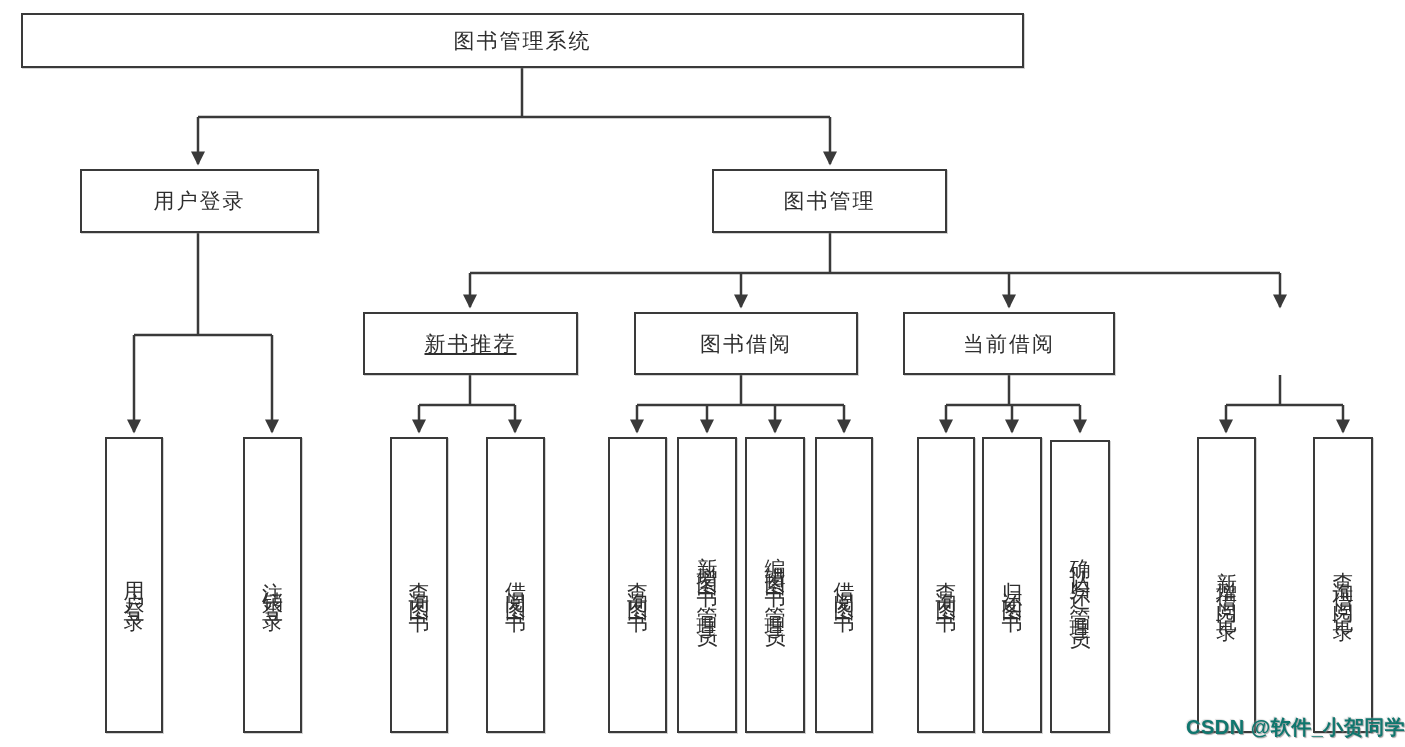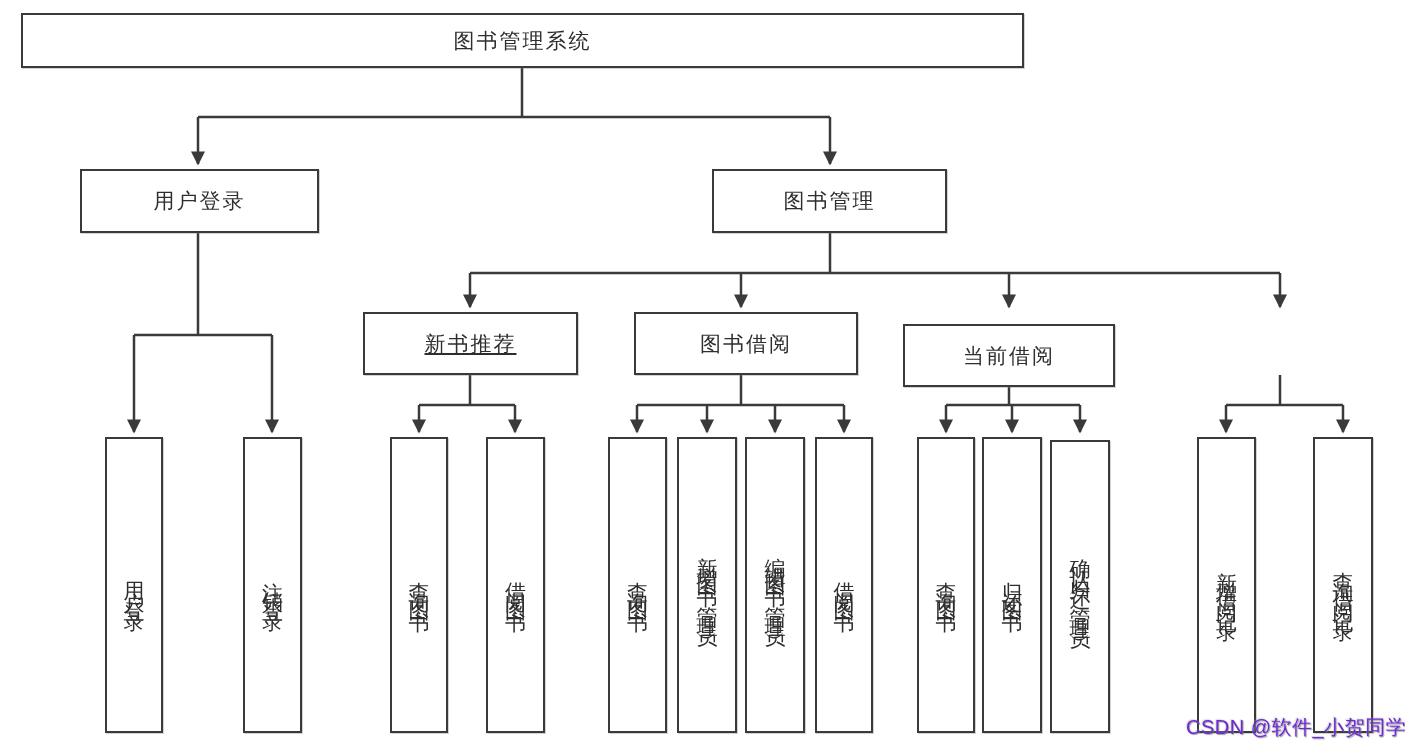--- a/index.html
+++ b/index.html
@@ -28,23 +28,24 @@
     writing-mode:vertical-rl;
     letter-spacing:10px;
     font-size:21px;
     padding:6px 0;
   }
   .watermark {
     position:absolute;
     left:1186px; top:714px;
     font-size:20px;
     letter-spacing:0.5px;
-    color:#6d28d9;
+    color:#0f766e;
     text-shadow:1px 1px 1px rgba(125,125,125,0.75), -1px -1px 1px rgba(170,170,170,0.4);
     white-space:nowrap;
+    font-weight:bold;
   }
 </style>
 </head>
 <body>
 
 <div class="canvas">
 
   <svg class="connectors" width="1405" height="747" viewBox="0 0 1405 747" fill="none" stroke="#3a3a3a" stroke-width="2.5">
     <defs>
       <marker id="arrow" viewBox="0 0 10 10" refX="9" refY="5" markerWidth="18" markerHeight="14" markerUnits="userSpaceOnUse" orient="auto">
@@ -100,21 +101,21 @@
     </g>
   </svg>
 
   <div class="box" style="left:21px; top:13px; width:1003px; height:55px;">图书管理系统</div>
 
   <div class="box" style="left:80px; top:169px; width:239px; height:64px;">用户登录</div>
   <div class="box" style="left:712px; top:169px; width:235px; height:64px;">图书管理</div>
 
   <div class="box" style="left:363px; top:312px; width:215px; height:63px;text-decoration:underline;">新书推荐</div>
   <div class="box" style="left:634px; top:312px; width:224px; height:63px;">图书借阅</div>
-  <div class="box" style="left:903px; top:324px; width:212px; height:63px;">当前借阅</div>
+  <div class="box" style="left:903px; top:312px; width:212px; height:63px;">当前借阅</div>
 
   <div class="box vbox" style="left:105px; top:437px; width:58px; height:296px;">用户登录</div>
   <div class="box vbox" style="left:243px; top:437px; width:59px; height:296px;">注销登录</div>
 
   <div class="box vbox" style="left:390px; top:437px; width:58px; height:296px;">查询图书</div>
   <div class="box vbox" style="left:486px; top:437px; width:59px; height:296px;">借阅图书</div>
 
   <div class="box vbox" style="left:608px; top:437px; width:59px; height:296px;">查询图书</div>
   <div class="box vbox" style="left:677px; top:437px; width:60px; height:296px;">新增图书（管理员）</div>
   <div class="box vbox" style="left:745px; top:437px; width:60px; height:296px;">编辑图书（管理员）</div>

